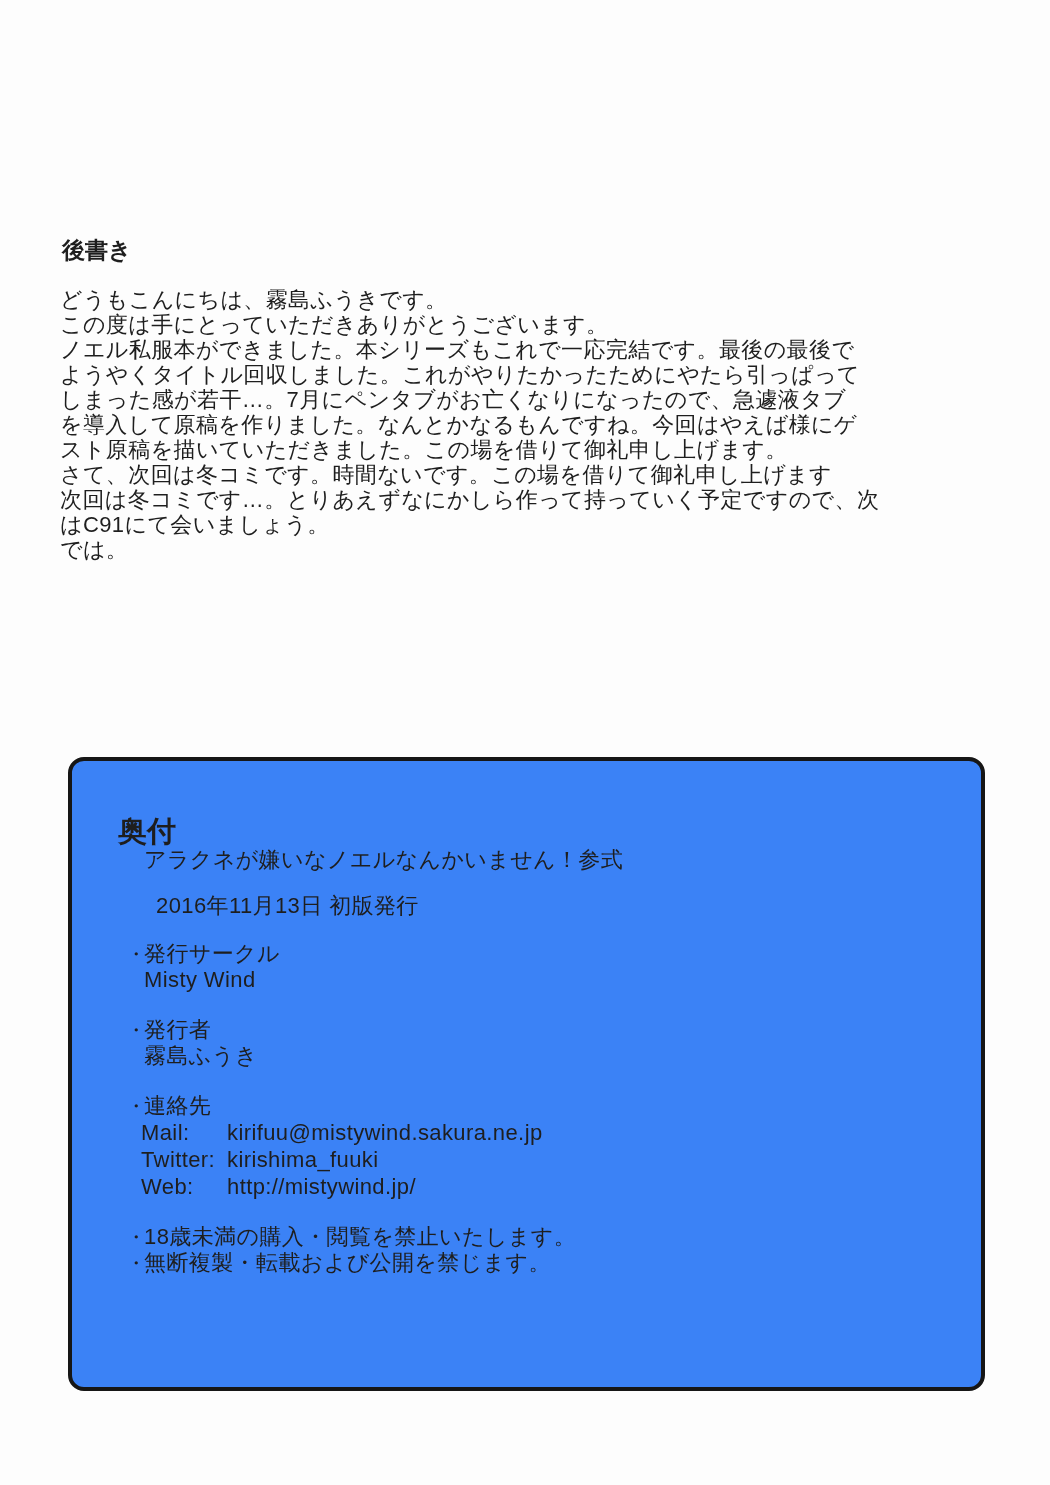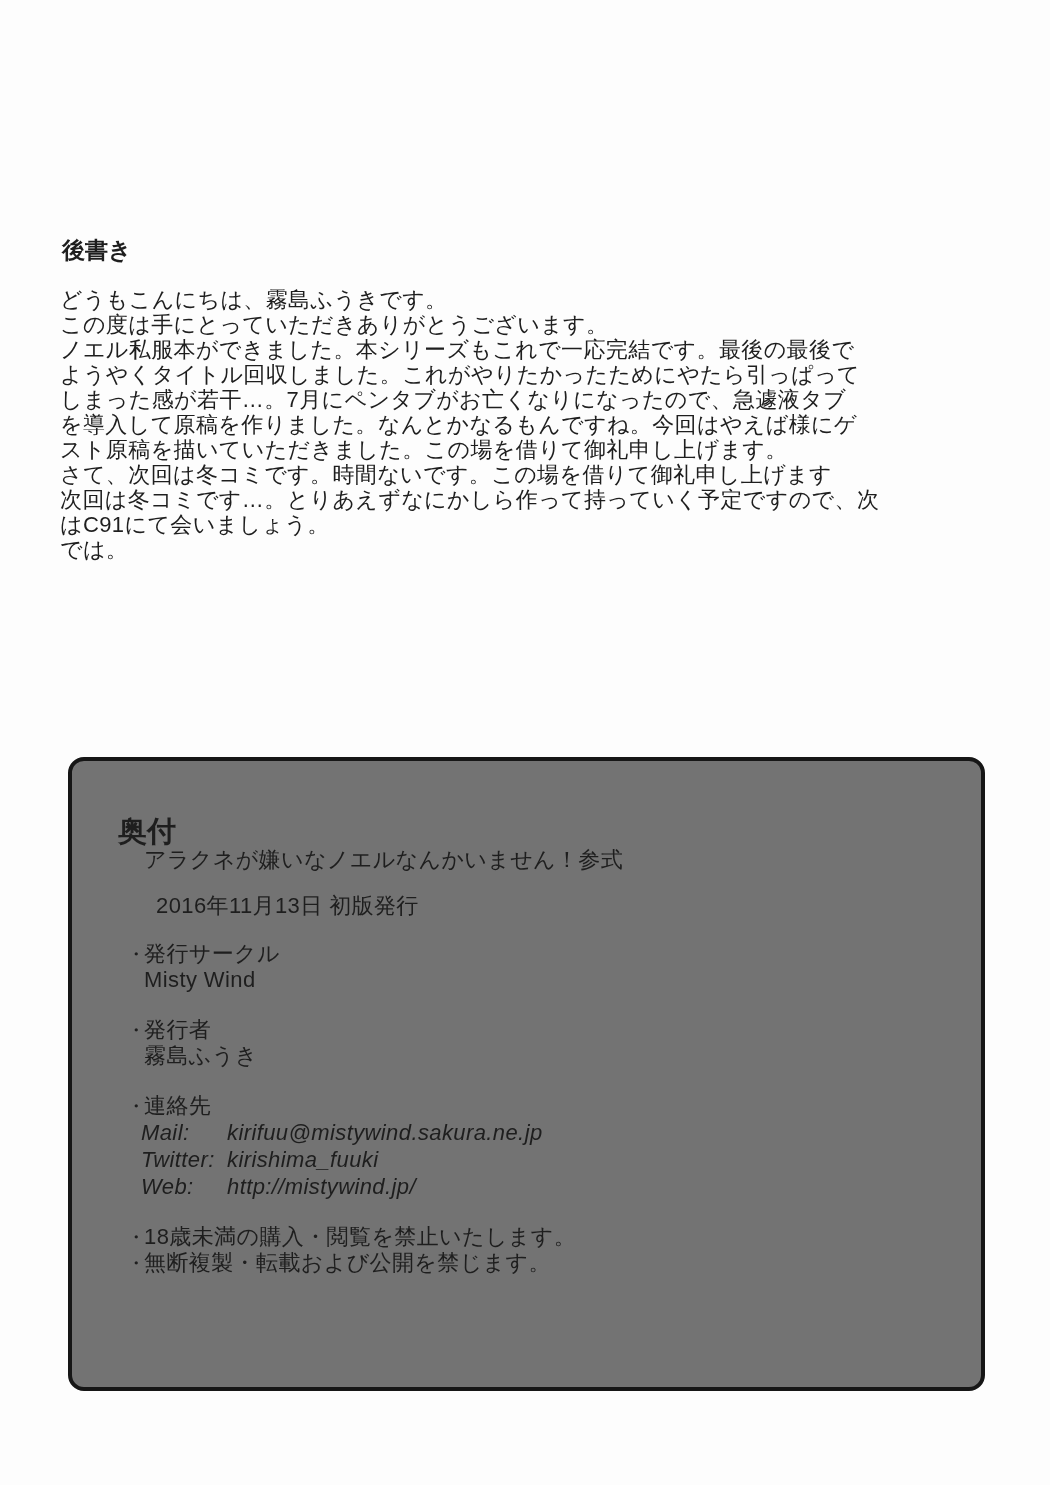--- a/index.html
+++ b/index.html
@@ -36,21 +36,21 @@
   
   .colophon-box {
     position: absolute;
     left: 68px;
     top: 757px;
     width: 917px;
     height: 634px;
     box-sizing: border-box;
     border: 4px solid #161616;
     border-radius: 16px;
-    background: #737373;
+    background: #3b82f6;
   }
   .colophon-heading {
     position: absolute;
     left: 46px;
     top: 30px;
     font-size: 29px;
     line-height: 32px;
   }
   .colophon-title {
     position: absolute;
@@ -82,21 +82,21 @@
   .section-label-row { white-space: nowrap; }
   .bullet {
     display: inline-block;
     width: 18px;
     font-size: 20px;
   }
   .section-value {
     margin-left: 18px;
     white-space: nowrap;
   }
-  .contact-rows { margin-left: 15px; font-style: italic; }
+  .contact-rows { margin-left: 15px; }
   .contact-row { display: flex; line-height: 27px; white-space: nowrap; }
   .contact-key { width: 86px; flex: 0 0 auto; }
   .contact-value { flex: 1; }
 
   
   .page-number {
     position: absolute;
     left: 1052px;
     top: 1438px;
     font-size: 22px;

